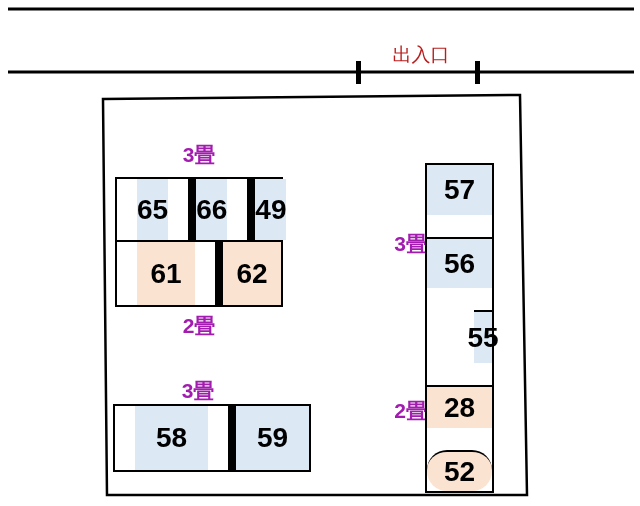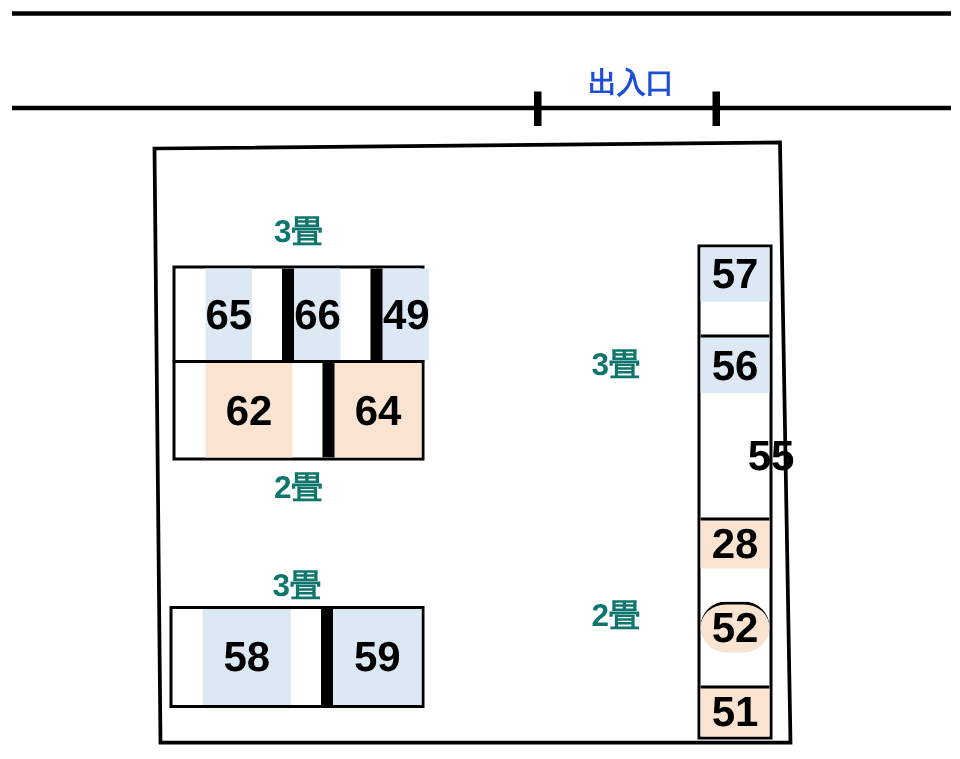--- a/index.html
+++ b/index.html
@@ -10,33 +10,33 @@
     background: #ffffff;
     font-family: "Liberation Sans", "DejaVu Sans", sans-serif;
     overflow: hidden;
   }
   #plan-svg { position: absolute; left: 0; top: 0; }
 
   .size-label {
     position: absolute;
     font-weight: bold;
     font-size: 21px;
-    color: #0f766e;
+    color: #a21caf;
     text-align: center;
     line-height: 24px;
     white-space: nowrap;
   }
   .entrance-label {
     position: absolute;
     left: 390px;
     top: 42px;
     width: 62px;
-    font-weight: bold;
+    font-weight: normal;
     font-size: 19px;
-    color: #1d4ed8;
+    color: #b91c1c;
     text-align: center;
     white-space: nowrap;
   }
 
   .unit-row {
     position: absolute;
     display: flex;
     flex-direction: row;
     border: 2px solid #000;
     box-sizing: border-box;
@@ -83,39 +83,38 @@
 
   <div class="size-label" style="left:115px; top:143px; width:168px;">3畳</div>
 
   <div class="unit-row" style="left:115px; top:177px; width:168px; height:65px;">
     <div class="cell fill-3jo">65</div>
     <div class="cell fill-3jo">66</div>
     <div class="cell fill-3jo">49</div>
   </div>
 
   <div class="unit-row" style="left:115px; top:240px; width:168px; height:67px;">
+    <div class="cell fill-2jo">61</div>
     <div class="cell fill-2jo">62</div>
-    <div class="cell fill-2jo">64</div>
   </div>
 
   <div class="size-label" style="left:115px; top:314px; width:168px;">2畳</div>
 
   <div class="size-label" style="left:113px; top:379px; width:170px;">3畳</div>
 
-  <div class="unit-row" style="left:113px; top:404px; width:170px; height:68px;">
+  <div class="unit-row" style="left:113px; top:404px; width:198px; height:68px;">
     <div class="cell fill-3jo">58</div>
     <div class="cell fill-3jo">59</div>
   </div>
 
   <div class="size-label" style="left:377px; top:232px; width:50px; text-align:right;">3畳</div>
 
   <div class="size-label" style="left:377px; top:399px; width:50px; text-align:right;">2畳</div>
 
-  <div class="unit-col" style="left:465px; top:163px; width:50px; height:330px;gap:22px;">
+  <div class="unit-col" style="left:425px; top:163px; width:69px; height:330px;gap:22px;">
     <div class="cell fill-3jo" style="height:51px;">57</div>
     <div class="cell fill-3jo" style="height:53px;">56</div>
     <div class="cell fill-3jo" style="height:54px;margin-left:47px;">55</div>
     <div class="cell fill-2jo" style="height:44px;">28</div>
     <div class="cell fill-2jo" style="height:42px;border-radius:20px;">52</div>
-    <div class="cell fill-2jo" style="height:40px;">51</div>
   </div>
 
 </div>
 
 </body></html>

